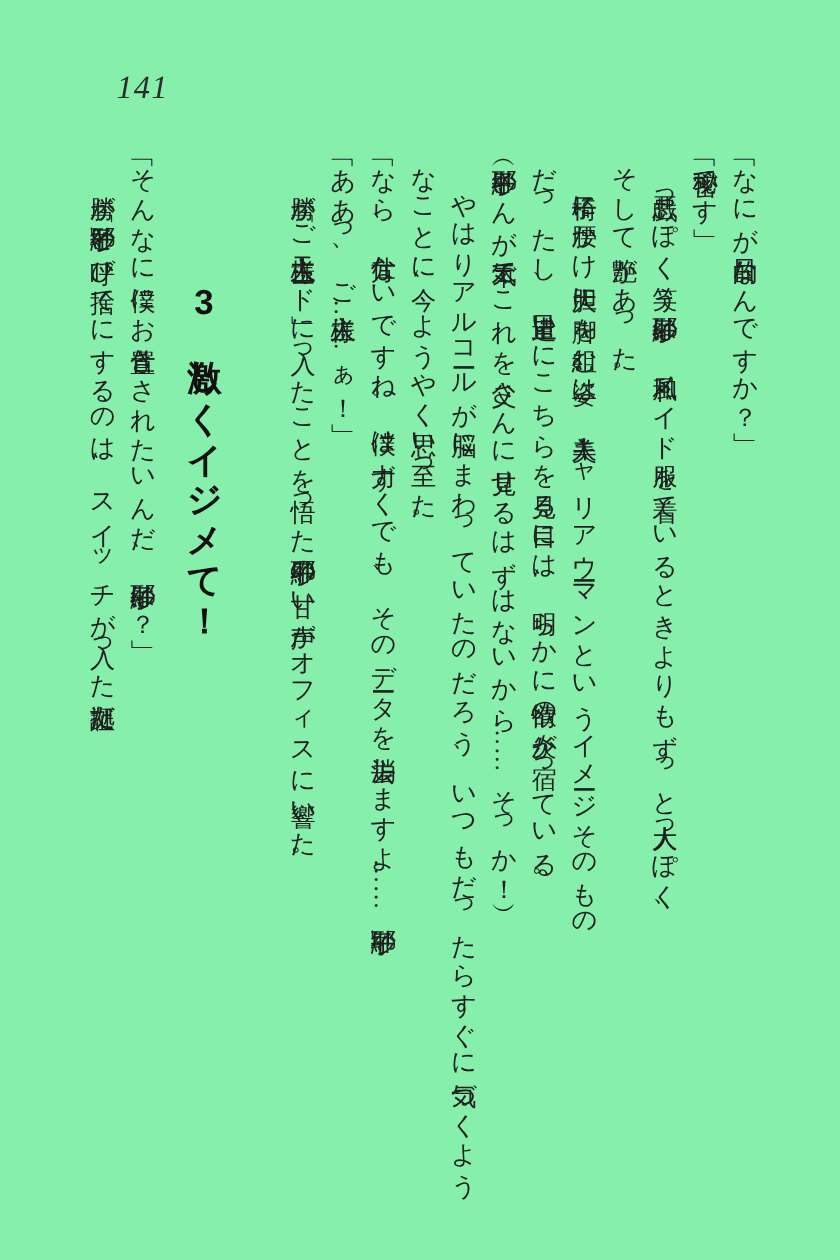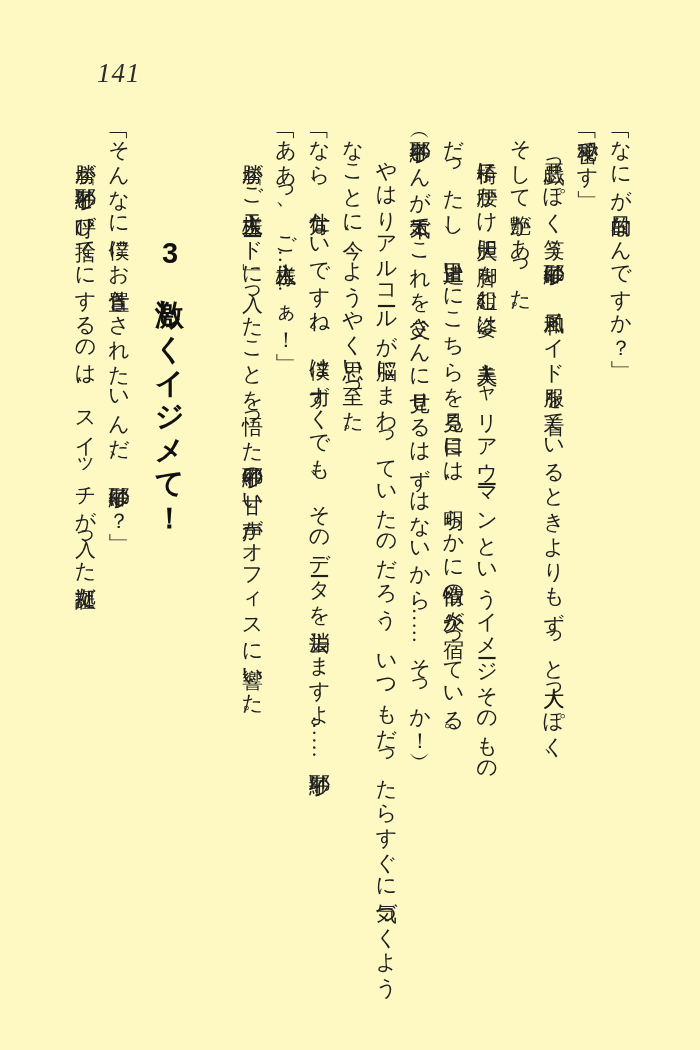--- a/index.html
+++ b/index.html
@@ -10,21 +10,21 @@
     width: 700px;
     height: 1050px;
     background: #ffffff;
     position: relative;
     overflow: hidden;
     font-family: "Liberation Serif", "DejaVu Serif", serif;
   }
   .page {
     position: absolute;
     inset: 0;
-    background: #fef9c3;
+    background: #86efac;
   }
   .page-number {
     position: absolute;
     top: 58px;
     left: 97px;
     font-family: "Liberation Serif", "DejaVu Serif", serif;
     font-style: italic;
     font-size: 27px;
     letter-spacing: 1px;
     color: #2b2b2b;

